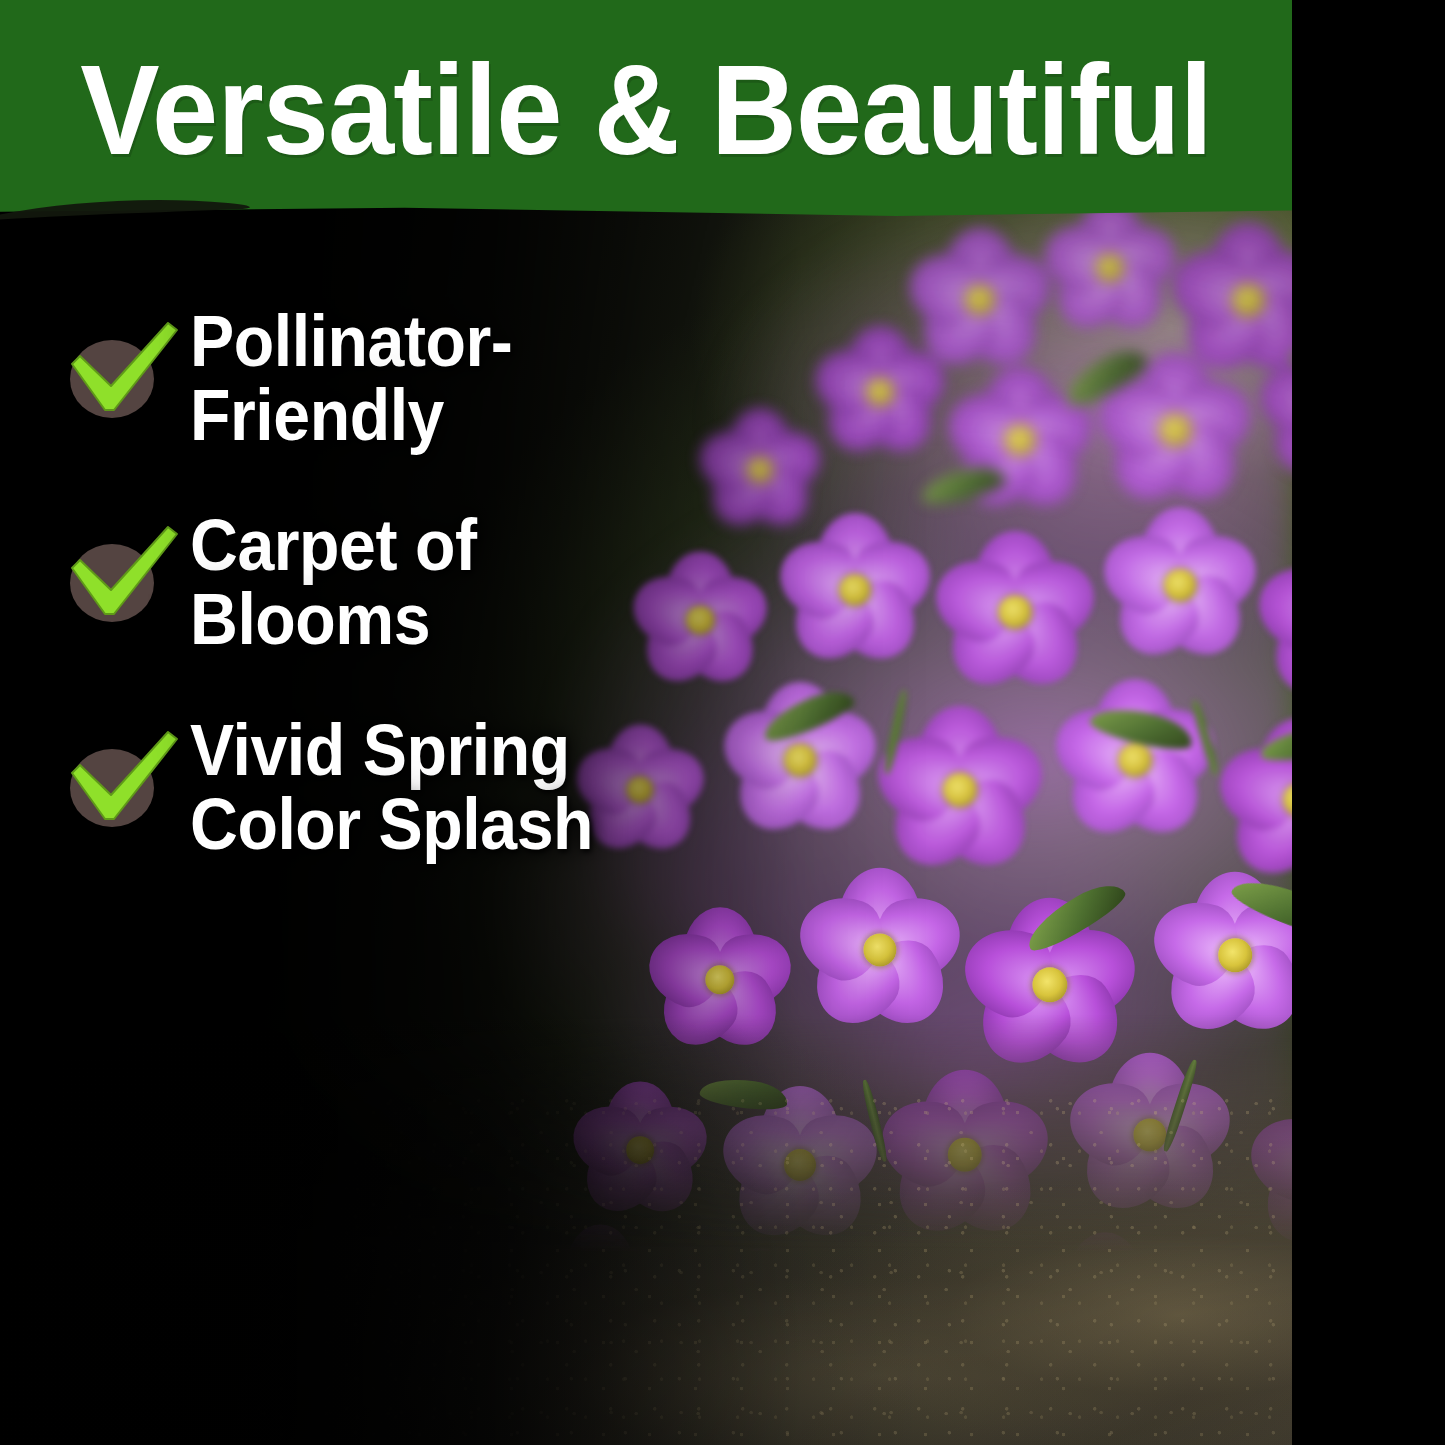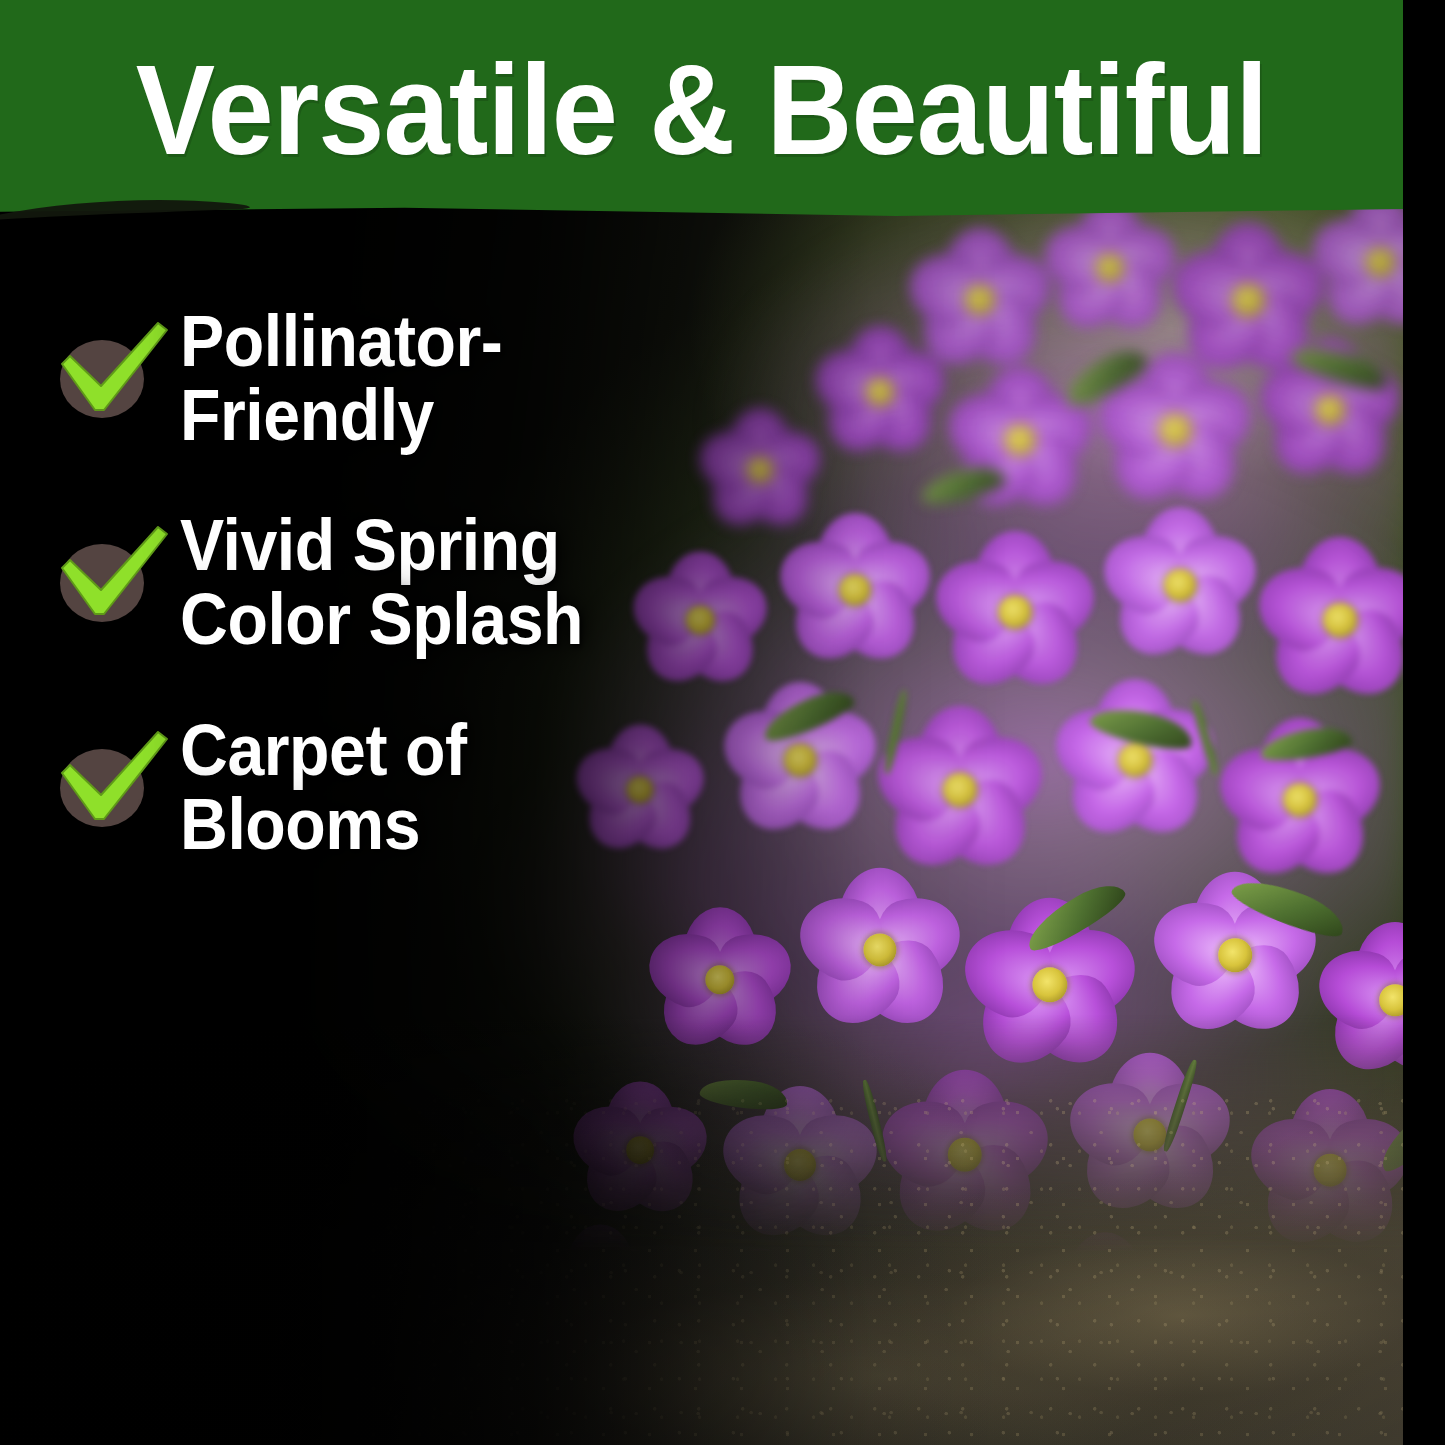--- a/index.html
+++ b/index.html
@@ -8,21 +8,21 @@
   html, body {
     width: 1445px;
     height: 1445px;
     background: #000;
     font-family: "Liberation Sans", sans-serif;
     overflow: hidden;
   }
 
   #poster {
     position: relative;
-    width: 1403px;
+    width: 1292px;
     height: 1445px;
     overflow: hidden;
     background: #6d28d9;
   }
 
   
   .photo {
     position: absolute;
     inset: 0;
     overflow: hidden;
@@ -175,21 +175,21 @@
     line-height: 1.0;
     letter-spacing: -1px;
     transform: scaleX(0.93);
     white-space: nowrap;
     text-shadow: 2px 3px 0 rgba(0,0,0,0.14);
   }
 
   
   .features {
     position: absolute;
-    left: 54px;
+    left: 64px;
     top: 300px;
     width: 820px;
     z-index: 8;
   }
 
   .feature {
     position: relative;
     display: flex;
     align-items: flex-start;
     margin-bottom: 52px;
@@ -567,30 +567,30 @@
 Friendly</div>
     </div>
 
     <div class="feature">
       <div class="check-wrap">
         <div class="check-disc" style="background: rgb(91, 74, 71);"></div>
         <svg class="check-mark" viewBox="0 0 118 104" aria-hidden="true">
           <path d="M8 46 L16 38 L47 68 L104 5 L113 12 L50 92 L41 92 Z" fill="#8FE02A" stroke="#5f9a18" stroke-width="2" stroke-linejoin="round"></path>
         </svg>
       </div>
-      <div class="feature-label">Vivid Spring
-Color Splash</div>
+      <div class="feature-label">Carpet of
+Blooms</div>
     </div>
 
     <div class="feature">
       <div class="check-wrap">
         <div class="check-disc" style="background: rgb(91, 74, 71);"></div>
         <svg class="check-mark" viewBox="0 0 118 104" aria-hidden="true">
           <path d="M8 46 L16 38 L47 68 L104 5 L113 12 L50 92 L41 92 Z" fill="#8FE02A" stroke="#5f9a18" stroke-width="2" stroke-linejoin="round"></path>
         </svg>
       </div>
-      <div class="feature-label">Carpet of
-Blooms</div>
+      <div class="feature-label">Vivid Spring
+Color Splash</div>
     </div>
 
 
   </div>
 </div>
 
 </body></html>

